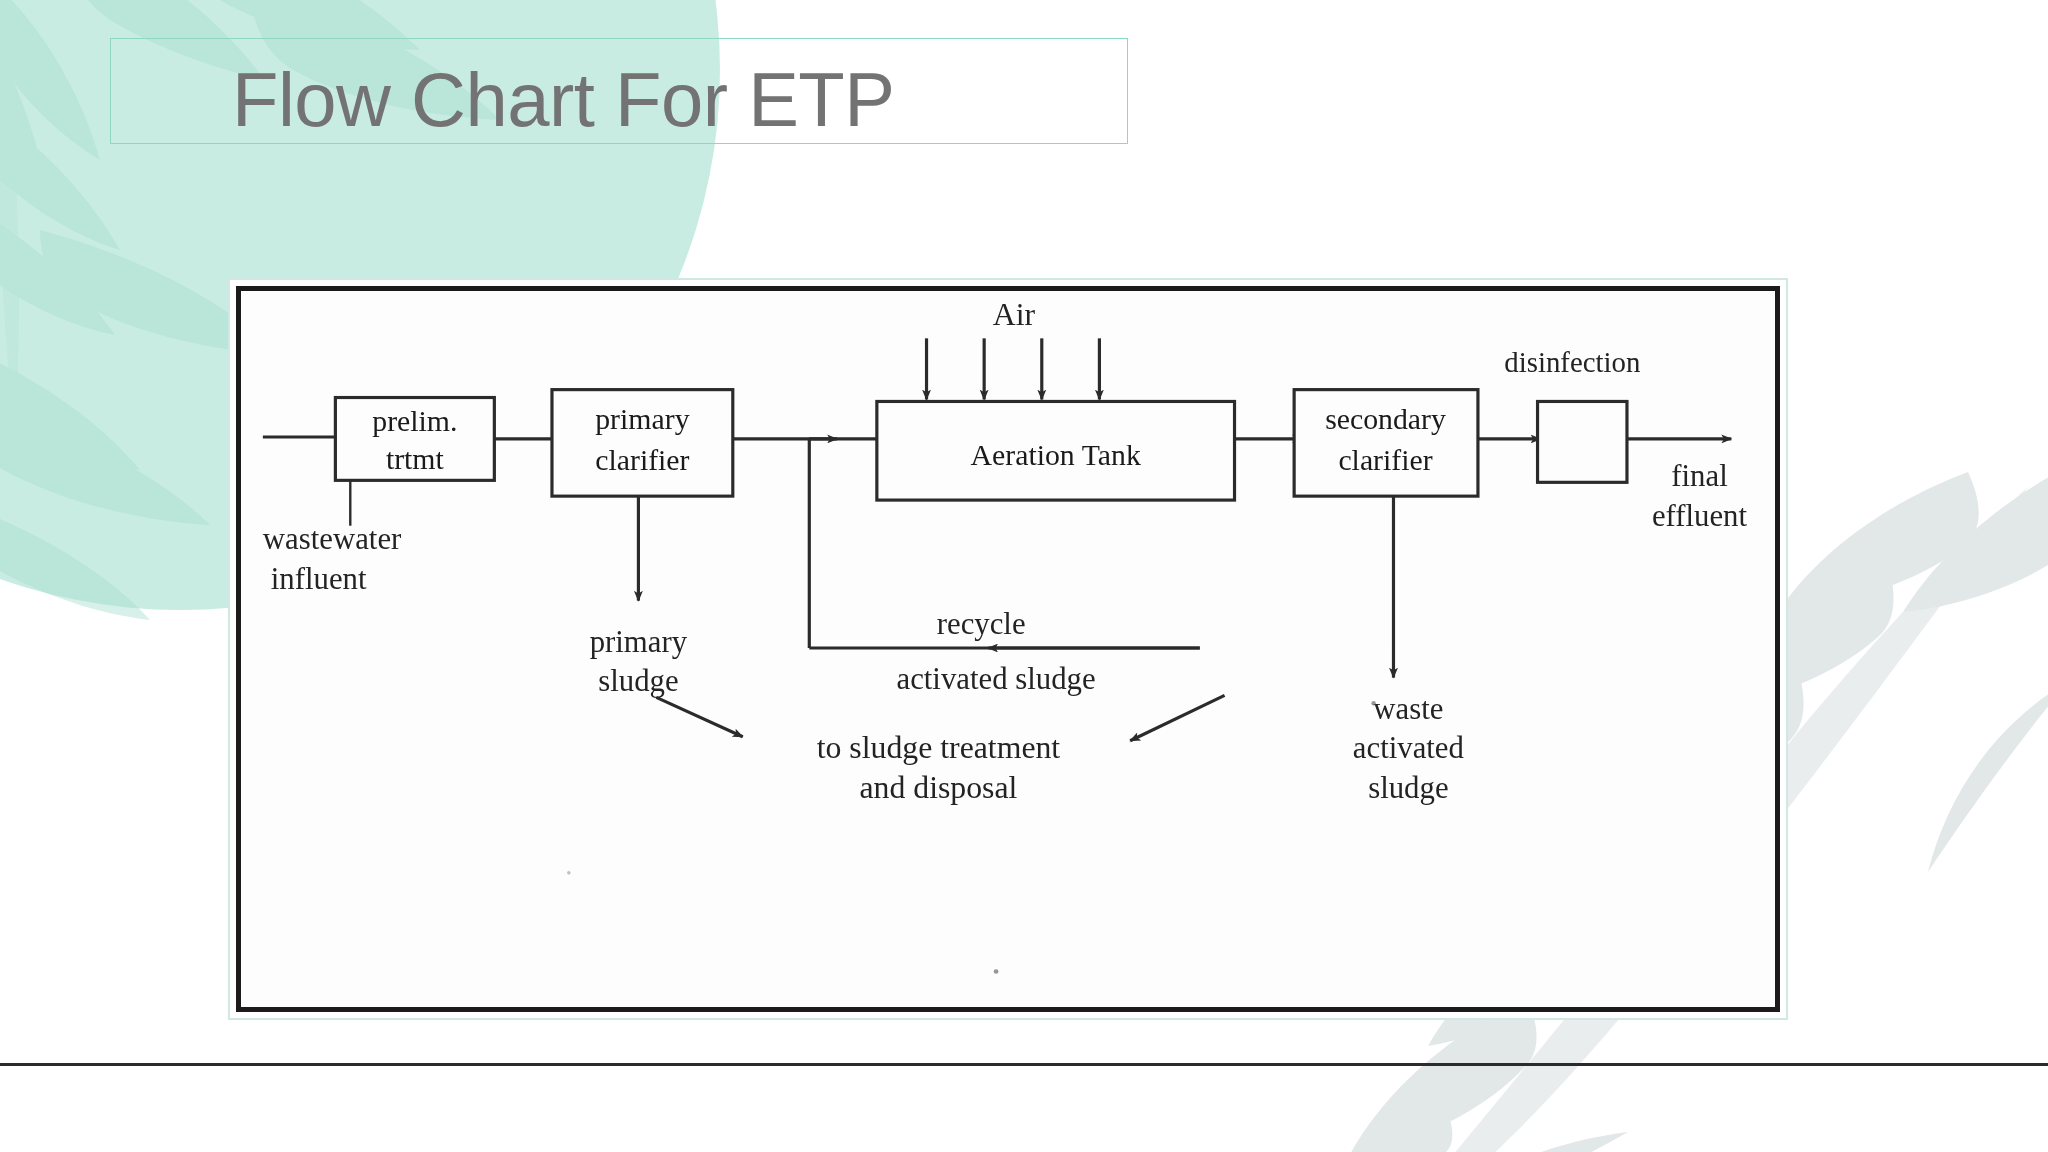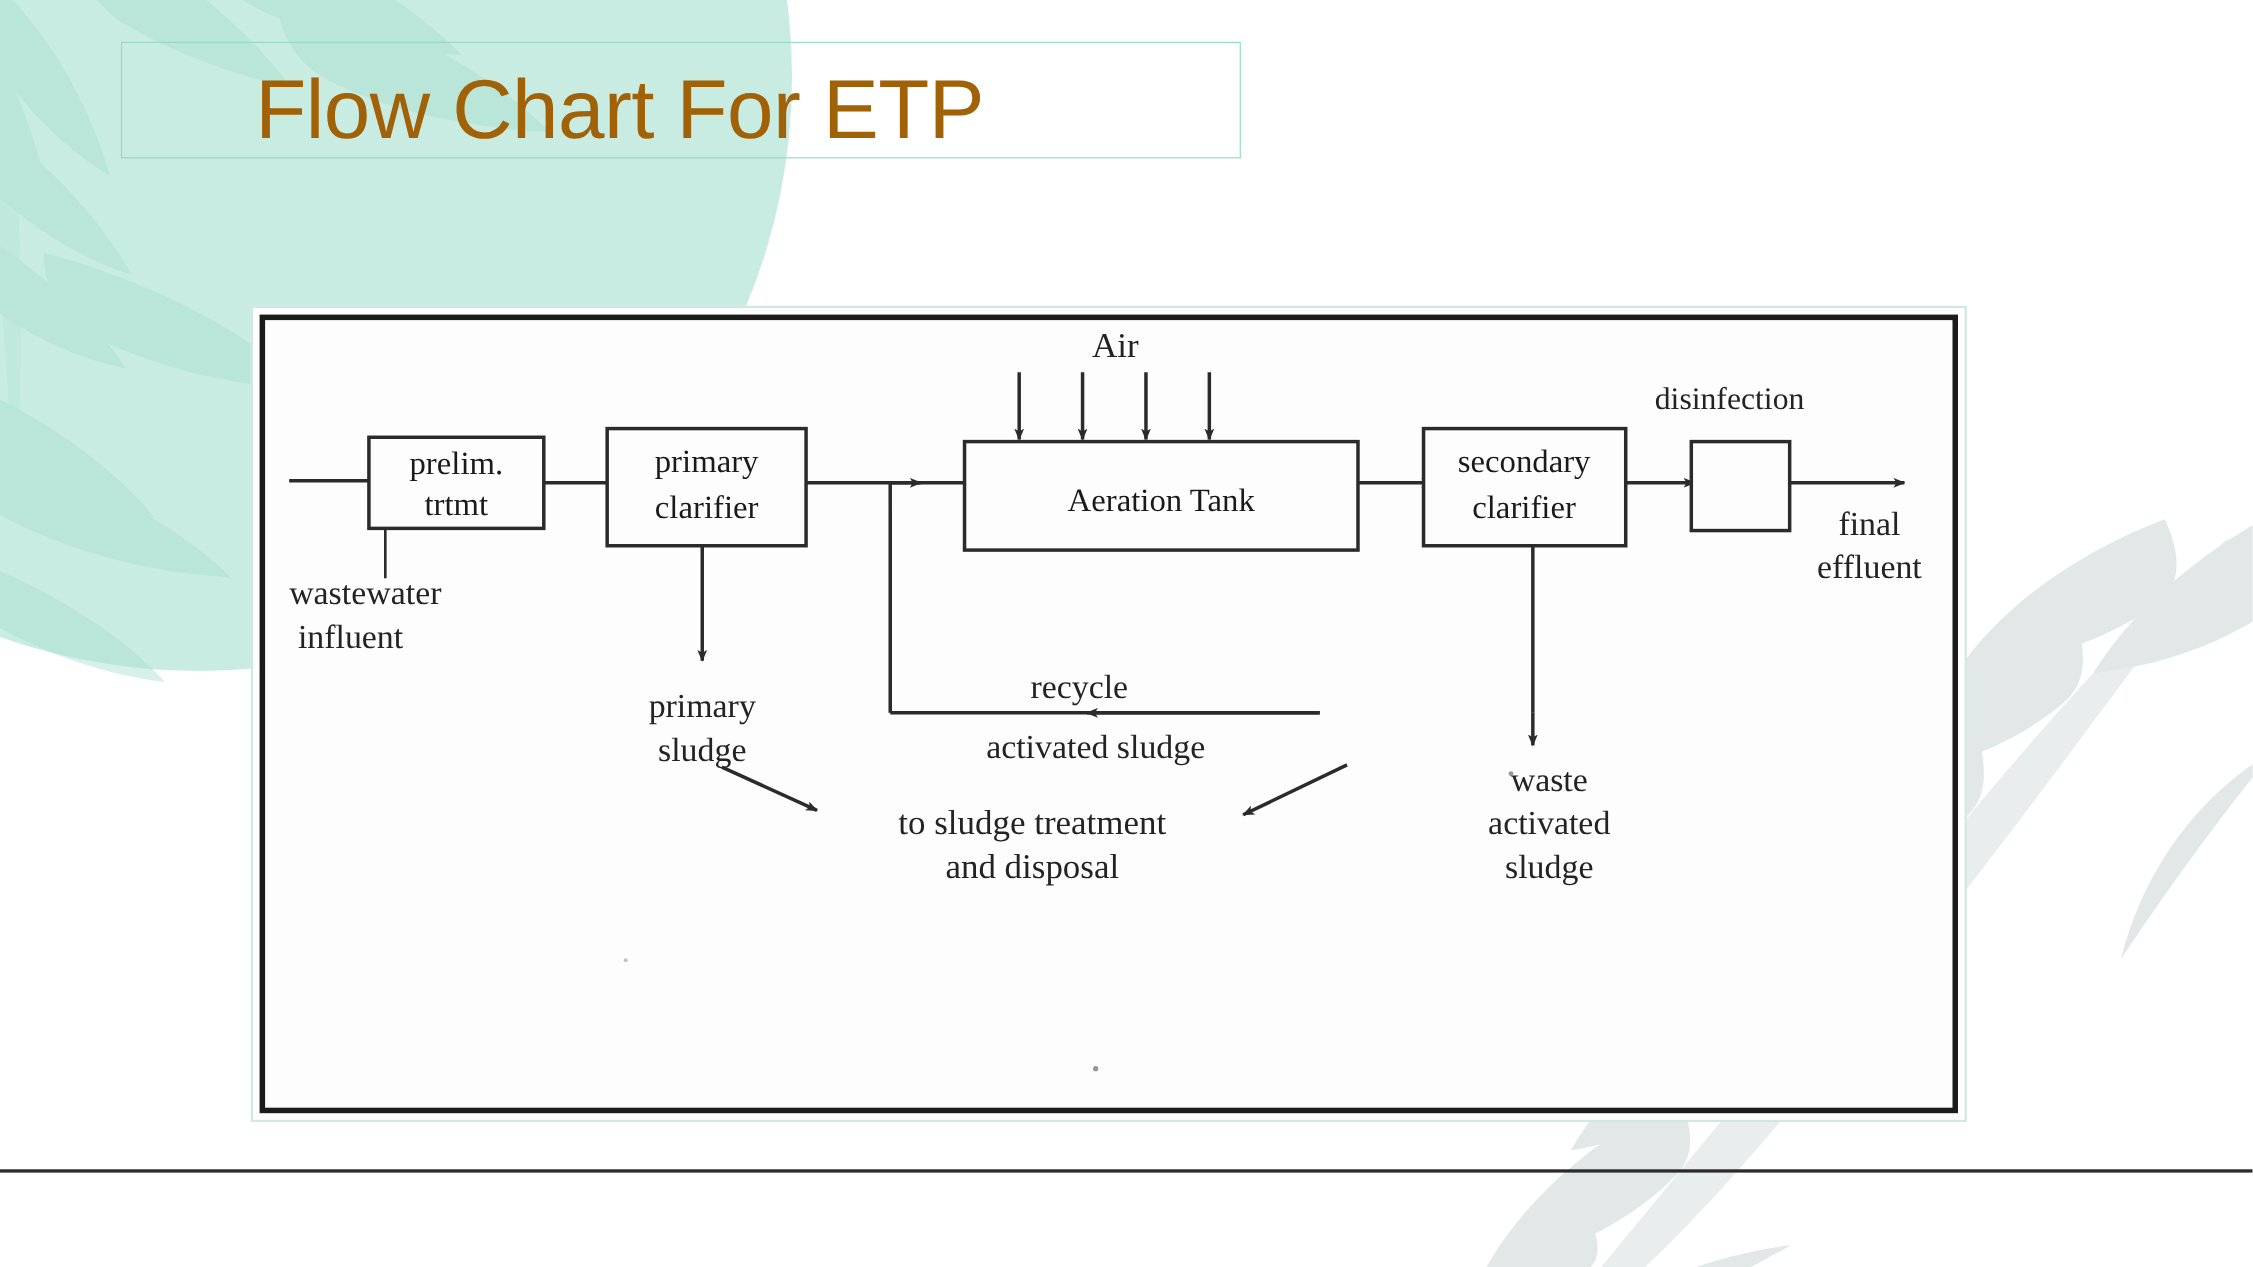--- a/index.html
+++ b/index.html
@@ -26,21 +26,21 @@
 
   
   .title-box{
     position:absolute;left:110px;top:38px;width:1018px;height:106px;
     border:1.5px solid #8fd7c4;
     z-index:5;box-sizing:border-box;
   }
   .title-text{
     position:absolute;left:232px;top:62px;
     font-size:76px;line-height:1;
-    color:#a16207;
+    color:#737373;
     font-family:"Liberation Sans", sans-serif;
     font-weight:400;
     letter-spacing:-0.5px;
     z-index:6;
     white-space:nowrap;
   }
 
   
   .diagram-outer{
     position:absolute;left:228px;top:278px;width:1560px;height:742px;

